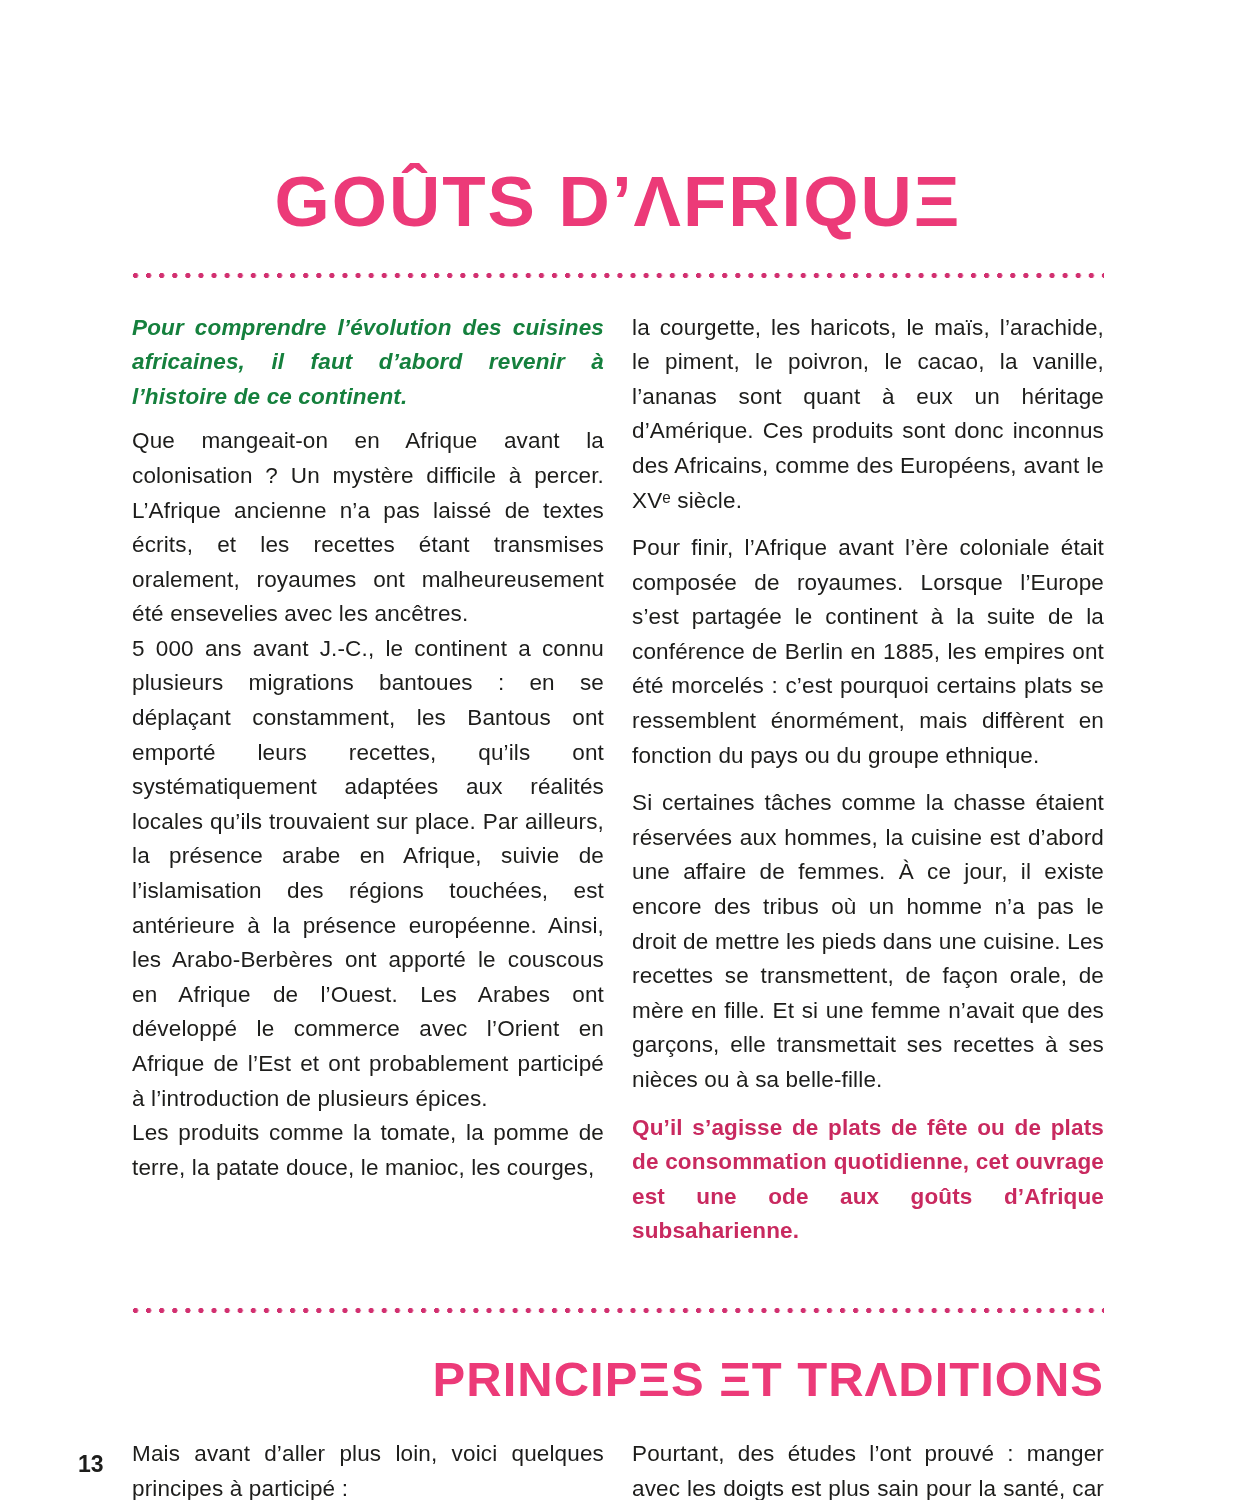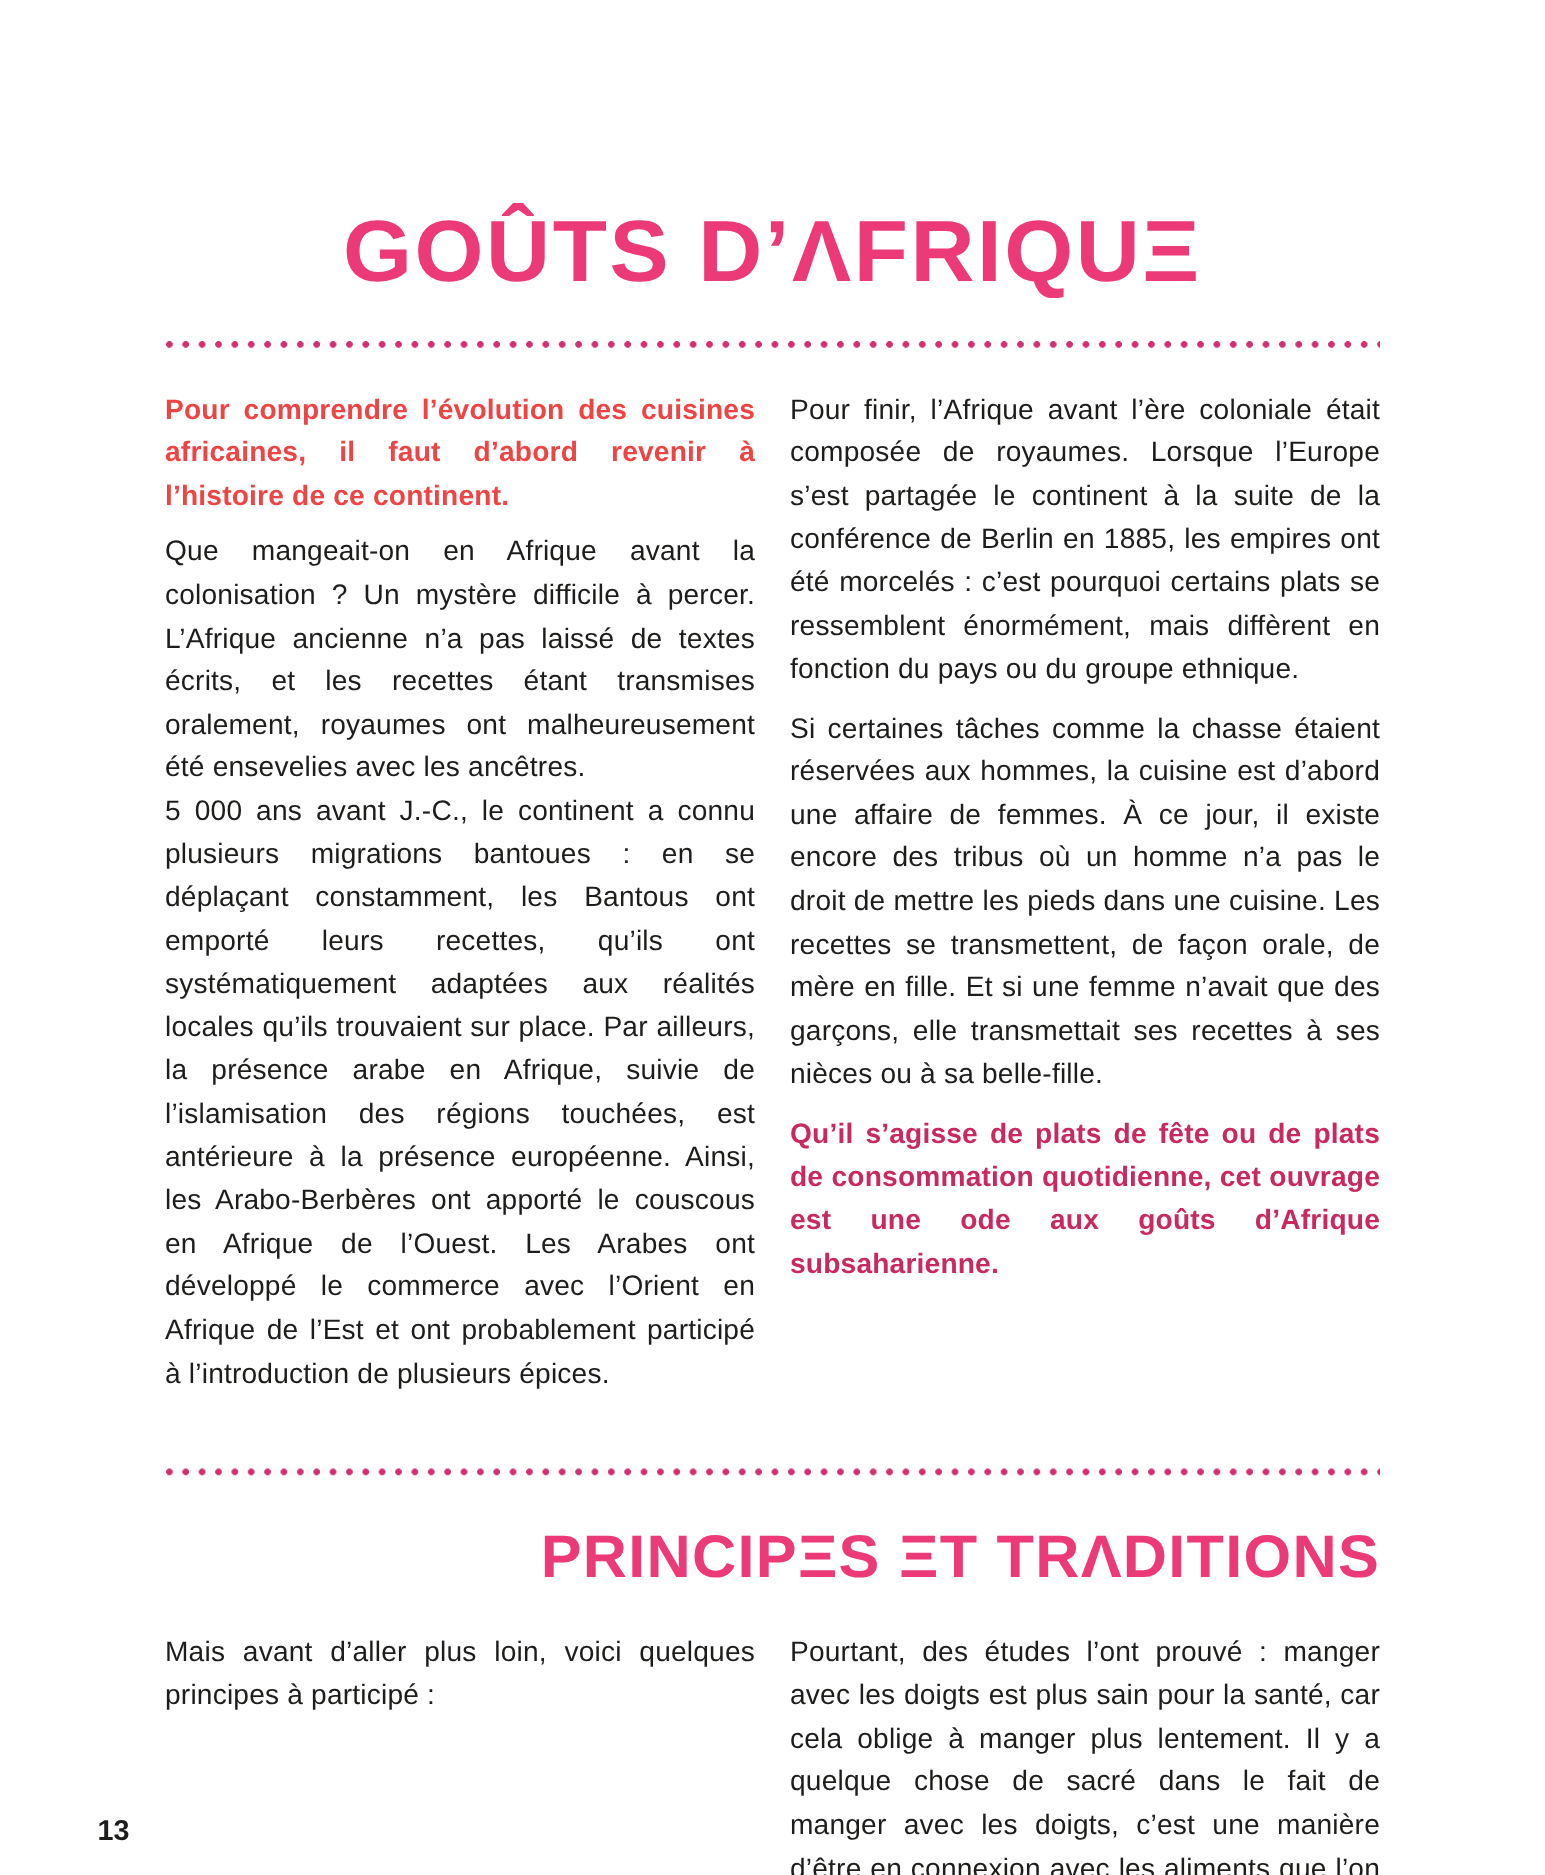--- a/index.html
+++ b/index.html
@@ -70,22 +70,23 @@
     text-align: justify;
   }
   .col-right p {
     margin-bottom: 13px;
   }
   .col-right p:last-child {
     margin-bottom: 0;
   }
   p.lead-pink {
     font-weight: 700;
-    color: #ef4444;
+    color: #15803d;
     margin-bottom: 10px !important;
+    font-style: italic;
   }
   p.closing-pink {
     font-weight: 700;
     color: #c9295f;
     margin-top: 3px !important;
   }
   p.bottom-intro {
     margin-bottom: 15px !important;
   }
   .page-number {
@@ -105,22 +106,24 @@
 
     <h1 class="page-title">GOÛTS D’ΛFRIQUΞ</h1>
 
     <div class="dotted-divider"></div>
 
     <div class="columns">
       <div class="col col-left">
         <p class="lead-pink">Pour comprendre l’évolution des cuisines africaines, il faut d’abord revenir à l’histoire de ce continent.</p>
         <p>Que mangeait-on en Afrique avant la colonisation ? Un mystère difficile à percer. L’Afrique ancienne n’a pas laissé de textes écrits, et les recettes étant transmises oralement, royaumes ont malheureusement été ensevelies avec les ancêtres.</p>
         <p>5 000 ans avant J.-C., le continent a connu plusieurs migrations bantoues : en se déplaçant constamment, les Bantous ont emporté leurs recettes, qu’ils ont systématiquement adaptées aux réalités locales qu’ils trouvaient sur place. Par ailleurs, la présence arabe en Afrique, suivie de l’islamisation des régions touchées, est antérieure à la présence européenne. Ainsi, les Arabo-Berbères ont apporté le couscous en Afrique de l’Ouest. Les Arabes ont développé le commerce avec l’Orient en Afrique de l’Est et ont probablement participé à l’introduction de plusieurs épices.</p>
+        <p>Les produits comme la tomate, la pomme de terre, la patate douce, le manioc, les courges,</p>
       </div>
       <div class="col col-right">
+        <p>la courgette, les haricots, le maïs, l’arachide, le piment, le poivron, le cacao, la vanille, l’ananas sont quant à eux un héritage d’Amérique. Ces produits sont donc inconnus des Africains, comme des Européens, avant le XVᵉ siècle.</p>
         <p>Pour finir, l’Afrique avant l’ère coloniale était composée de royaumes. Lorsque l’Europe s’est partagée le continent à la suite de la conférence de Berlin en 1885, les empires ont été morcelés : c’est pourquoi certains plats se ressemblent énormément, mais diffèrent en fonction du pays ou du groupe ethnique.</p>
         <p>Si certaines tâches comme la chasse étaient réservées aux hommes, la cuisine est d’abord une affaire de femmes. À ce jour, il existe encore des tribus où un homme n’a pas le droit de mettre les pieds dans une cuisine. Les recettes se transmettent, de façon orale, de mère en fille. Et si une femme n’avait que des garçons, elle transmettait ses recettes à ses nièces ou à sa belle-fille.</p>
         <p class="closing-pink">Qu’il s’agisse de plats de fête ou de plats de consommation quotidienne, cet ouvrage est une ode aux goûts d’Afrique subsaharienne.</p>
       </div>
     </div>
 
     <div class="dotted-divider mid"></div>
 
     <h2 class="section-heading">PRINCIPΞS ΞT TRΛDITIONS</h2>
 

